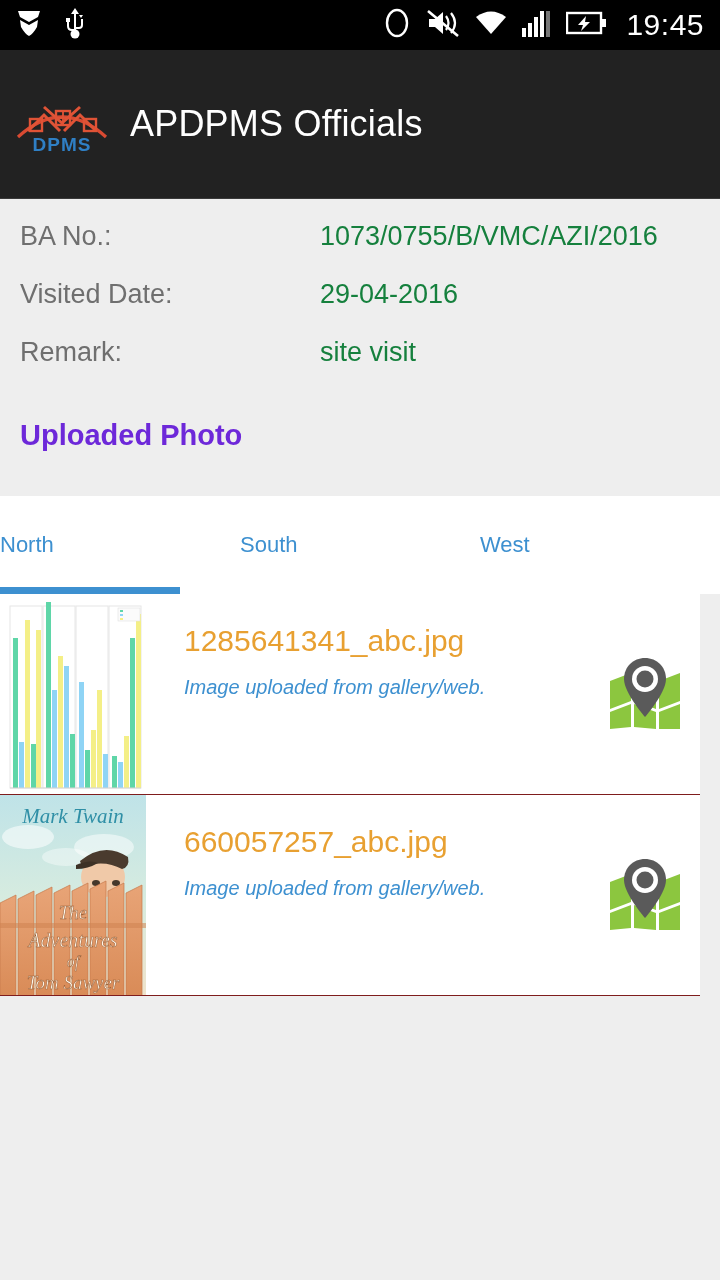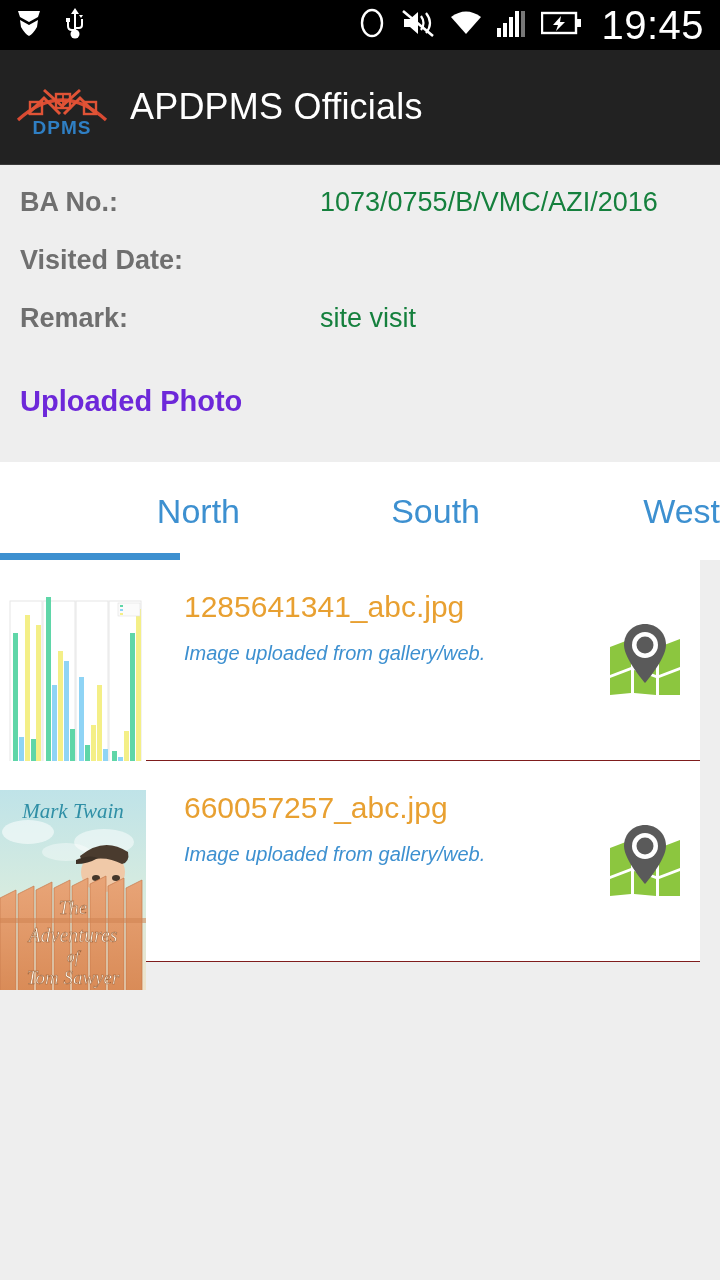--- a/index.html
+++ b/index.html
@@ -28,29 +28,29 @@
   }
   .status-right {
     margin-left: auto;
     display: flex;
     align-items: center;
     gap: 14px;
   }
   .status-icon { display: block; }
   .status-clock {
     color: #ffffff;
-    font-size: 40px;
+    font-size: 30px;
     font-weight: 400;
     letter-spacing: 0.5px;
     margin-left: 4px;
   }
 
   
   .app-bar {
-    height: 115px;
+    height: 149px;
     background: #222222;
     display: flex;
     align-items: center;
     padding: 0 0 0 14px;
     border-bottom: 1px solid #3a3a3a;
   }
   .app-logo {
     width: 96px;
     height: 62px;
     flex: 0 0 auto;
@@ -73,21 +73,21 @@
   .detail-row {
     display: flex;
     align-items: baseline;
     padding: 0 20px;
     height: 58px;
   }
   .detail-label {
     width: 300px;
     flex: 0 0 300px;
     font-size: 27px;
-    font-weight: bold;
+    font-weight: normal;
     color: #6f6f6f;
   }
   .detail-value {
     font-size: 27px;
     font-weight: 400;
     color: #15803d;
   }
   .section-heading {
     padding: 24px 20px 0 20px;
     font-size: 29px;
@@ -98,22 +98,22 @@
   
   .tabs-wrap {
     background: #ffffff;
     height: 98px;
     position: relative;
     display: flex;
     align-items: center;
   }
   .tab {
     flex: 1 1 0;
-    text-align: right;
-    font-size: 34px;
+    text-align: left;
+    font-size: 22px;
     color: #3d90d0;
     line-height: 98px;
     height: 98px;
     user-select: none;
   }
   .tab.active { color: #3d90d0; }
   .tab-indicator {
     position: absolute;
     left: 0;
     bottom: 0;
@@ -139,21 +139,20 @@
   }
   .photo-item:last-child { border-bottom: none; }
 
   .thumb {
     width: 146px;
     flex: 0 0 146px;
     height: 100%;
     overflow: hidden;
     background: #fde047;
     position: relative;
-    margin-top: 29px;
   }
   .thumb svg { display: block; width: 146px; height: 201px; }
 
   .item-text {
     flex: 1 1 auto;
     padding: 30px 0 0 38px;
     min-width: 0;
   }
   .item-filename {
     font-size: 30px;
@@ -262,20 +261,21 @@
   <div class="app-title">APDPMS Officials</div>
 </div>
 
 <div class="details">
   <div class="detail-row">
     <div class="detail-label">BA No.:</div>
     <div class="detail-value">1073/0755/B/VMC/AZI/2016</div>
   </div>
   <div class="detail-row">
     <div class="detail-label">Visited Date:</div>
+    <div class="detail-value">29-04-2016</div>
   </div>
   <div class="detail-row">
     <div class="detail-label">Remark:</div>
     <div class="detail-value">site visit</div>
   </div>
   <div class="section-heading">Uploaded Photo</div>
 </div>
 
 <div class="tabs-wrap">
   <div class="tab active">North</div>

